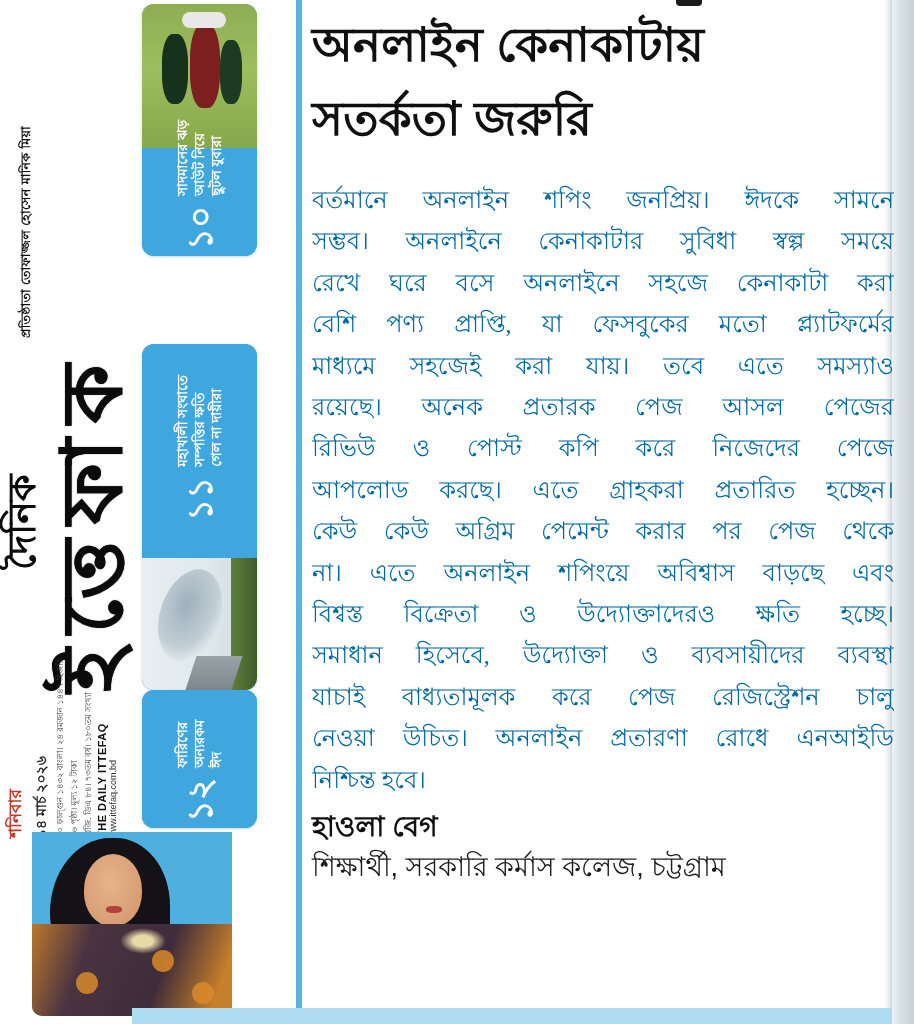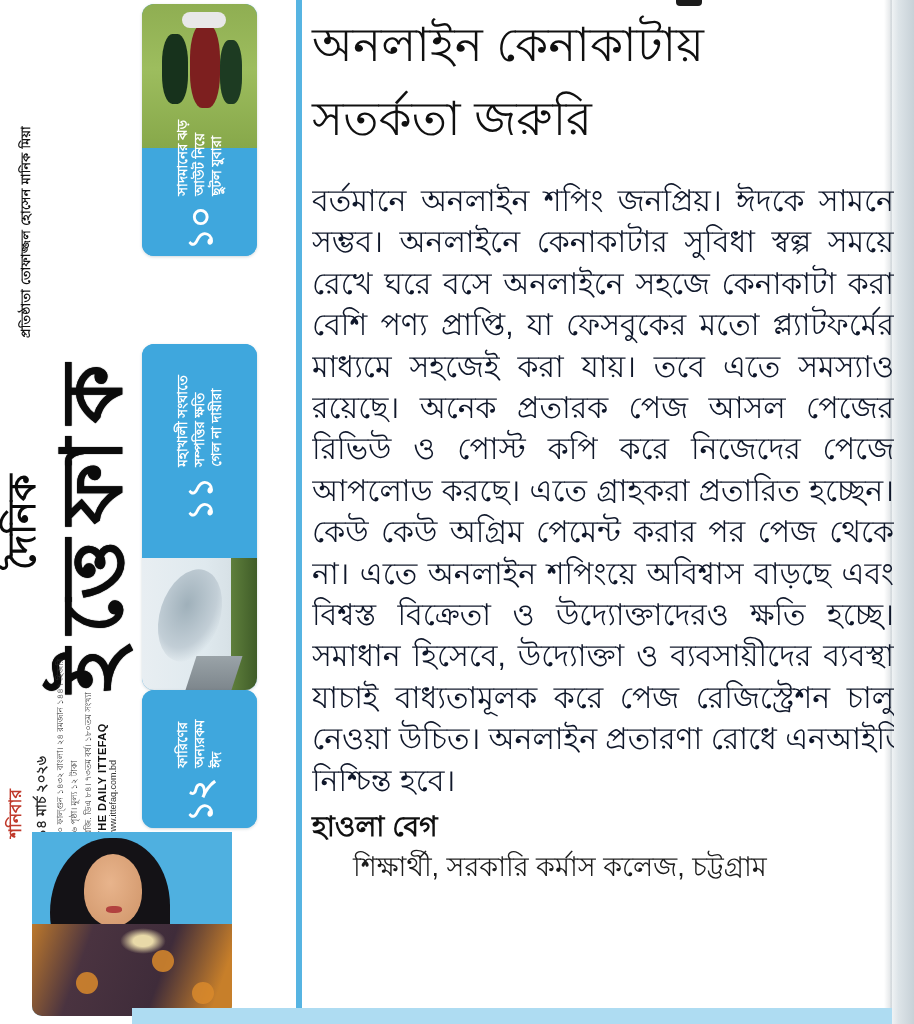--- a/index.html
+++ b/index.html
@@ -75,28 +75,28 @@
     background:linear-gradient(110deg,#c77f2a 0%,#4a3340 28%,#3f2c3a 62%,#c77f2a 88%);}
   .photo .dot1,.photo .dot2,.photo .dot3{position:absolute;width:22px;height:22px;
     background:#d98a2b;border-radius:50%;opacity:.85;}
   .photo .dot1{left:120px;top:118px;} .photo .dot2{left:44px;top:140px;} .photo .dot3{left:160px;top:150px;}
   
   .divider{position:absolute;left:296px;top:0;width:6px;height:1024px;background:#56b4e2;}
   .bottom-strip{position:absolute;left:132px;top:1008px;width:760px;height:16px;background:#aedcf2;}
   .top-artifact{position:absolute;left:676px;top:0;width:26px;height:6px;background:#1c1c1c;border-radius:0 0 4px 4px;}
   
   .article{position:absolute;left:312px;top:8px;width:582px;}
-  .headline{font-size:47px;line-height:74px;font-weight:normal;color:#101010;
+  .headline{font-size:47px;line-height:74px;font-weight:bold;color:#101010;
     letter-spacing:.2px;}
   .body{margin-top:24px;}
-  .bline{font-size:30px;line-height:41.4px;color:#0f172a;
-    text-align:justify;text-align-last:justify;white-space:nowrap;overflow:hidden;}
+  .bline{font-size:24px;line-height:41.4px;color:#0369a1;
+    text-align:justify;text-align-last:justify;white-space:nowrap;overflow:hidden;font-family:Liberation Serif, serif;}
   .bline.last{text-align-last:left;}
   .author{margin-top:6px;font-size:28px;font-weight:bold;color:#101010;line-height:40px;}
-  .affil{font-size:27px;color:#1c1c1c;line-height:40px;margin-left:41px;}
+  .affil{font-size:27px;color:#1c1c1c;line-height:40px;}
 </style>
 </head>
 <body>
 
 <div class="page">
 
   <div class="edge"></div>
   <div class="edge-shadow"></div>
   <div class="top-artifact"></div>
 

